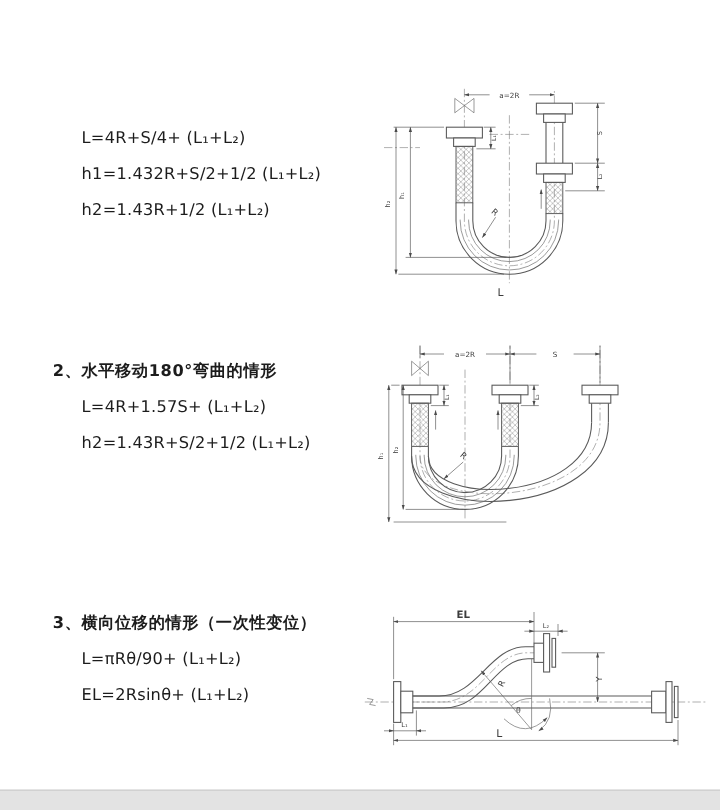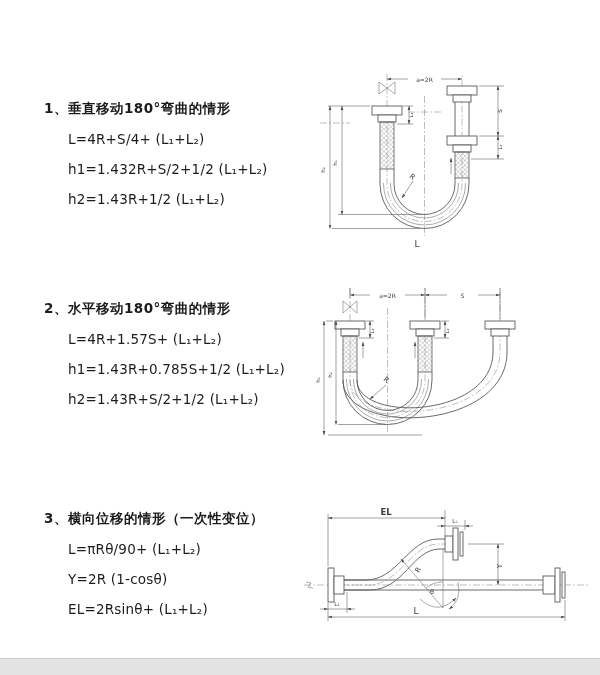--- a/index.html
+++ b/index.html
@@ -45,21 +45,20 @@
         <path d="M0,2 L9.5,5 L0,8 z" fill="#4a4a4a"></path>
       </marker>
       <marker id="as" viewBox="0 0 10 10" refX="1" refY="5" markerWidth="8" markerHeight="8" orient="auto">
         <path d="M10,2 L0.5,5 L10,8 z" fill="#4a4a4a"></path>
       </marker>
     </defs>
   </svg>
 
 
   <section class="sec s1">
-    <div class="sec-heading">1、垂直移动180°弯曲的情形</div>
     <div class="formula">L=4R+S/4+ (L₁+L₂)</div>
     <div class="formula">h1=1.432R+S/2+1/2 (L₁+L₂)</div>
     <div class="formula">h2=1.43R+1/2 (L₁+L₂)</div>
   </section>
 
   <svg class="diag d1" width="240" height="196" viewBox="0 0 240 196">
 
     <g>
       <path class="cl" d="M75,8 V118 A37.5,37.5 0 0 0 150,118 V8"></path>
       <path class="cl" d="M112.5,30 V170"></path>
@@ -123,21 +122,20 @@
       <text class="dl" x="97" y="111" font-size="7" transform="rotate(40 97 111)">R</text>
       <path class="dim" d="M101,115 L90,132" marker-end="url(#ae)"></path>
 
       <text class="dl" x="105" y="181" font-size="9" text-anchor="middle">L</text>
     </g>
   </svg>
 
   <section class="sec s2">
     <div class="sec-heading">2、水平移动180°弯曲的情形</div>
     <div class="formula">L=4R+1.57S+ (L₁+L₂)</div>
-    <div class="formula">h1=1.43R+0.785S+1/2 (L₁+L₂)</div>
     <div class="formula">h2=1.43R+S/2+1/2 (L₁+L₂)</div>
   </section>
 
   <svg class="diag d2" width="240" height="184" viewBox="0 0 240 184">
     <g>
       <path class="cl" d="M40,8 V100 A37.5,37.5 0 0 0 115,100 V8"></path>
       <path class="cl" d="M40,100 C40,148 190,143 190,72 V8"></path>
       <path class="cl" d="M77.5,28 V152"></path>
     </g>
     <g class="thin">
@@ -198,21 +196,20 @@
       <path class="dim" d="M105,78 V62" marker-end="url(#ae)"></path>
 
       <text class="dl" x="73" y="100" font-size="7" transform="rotate(40 73 100)">R</text>
       <path class="dim" d="M76,105 L60,119" marker-end="url(#ae)"></path>
     </g>
   </svg>
 
   <section class="sec s3">
     <div class="sec-heading">3、横向位移的情形（一次性变位）</div>
     <div class="formula">L=πRθ/90+ (L₁+L₂)</div>
-    <div class="formula">Y=2R (1-cosθ)</div>
     <div class="formula">EL=2Rsinθ+ (L₁+L₂)</div>
   </section>
 
   <svg class="diag d3" width="302" height="164" viewBox="0 0 302 164">
     <g>
       <path class="cl" d="M6,89 H292"></path>
       <path class="cl" d="M40,89 H70 C103,89 112,48 141,48 H147"></path>
     </g>
     <g class="thin">
       <path d="M8,86 L13,87 L10,91 L15,92"></path>

